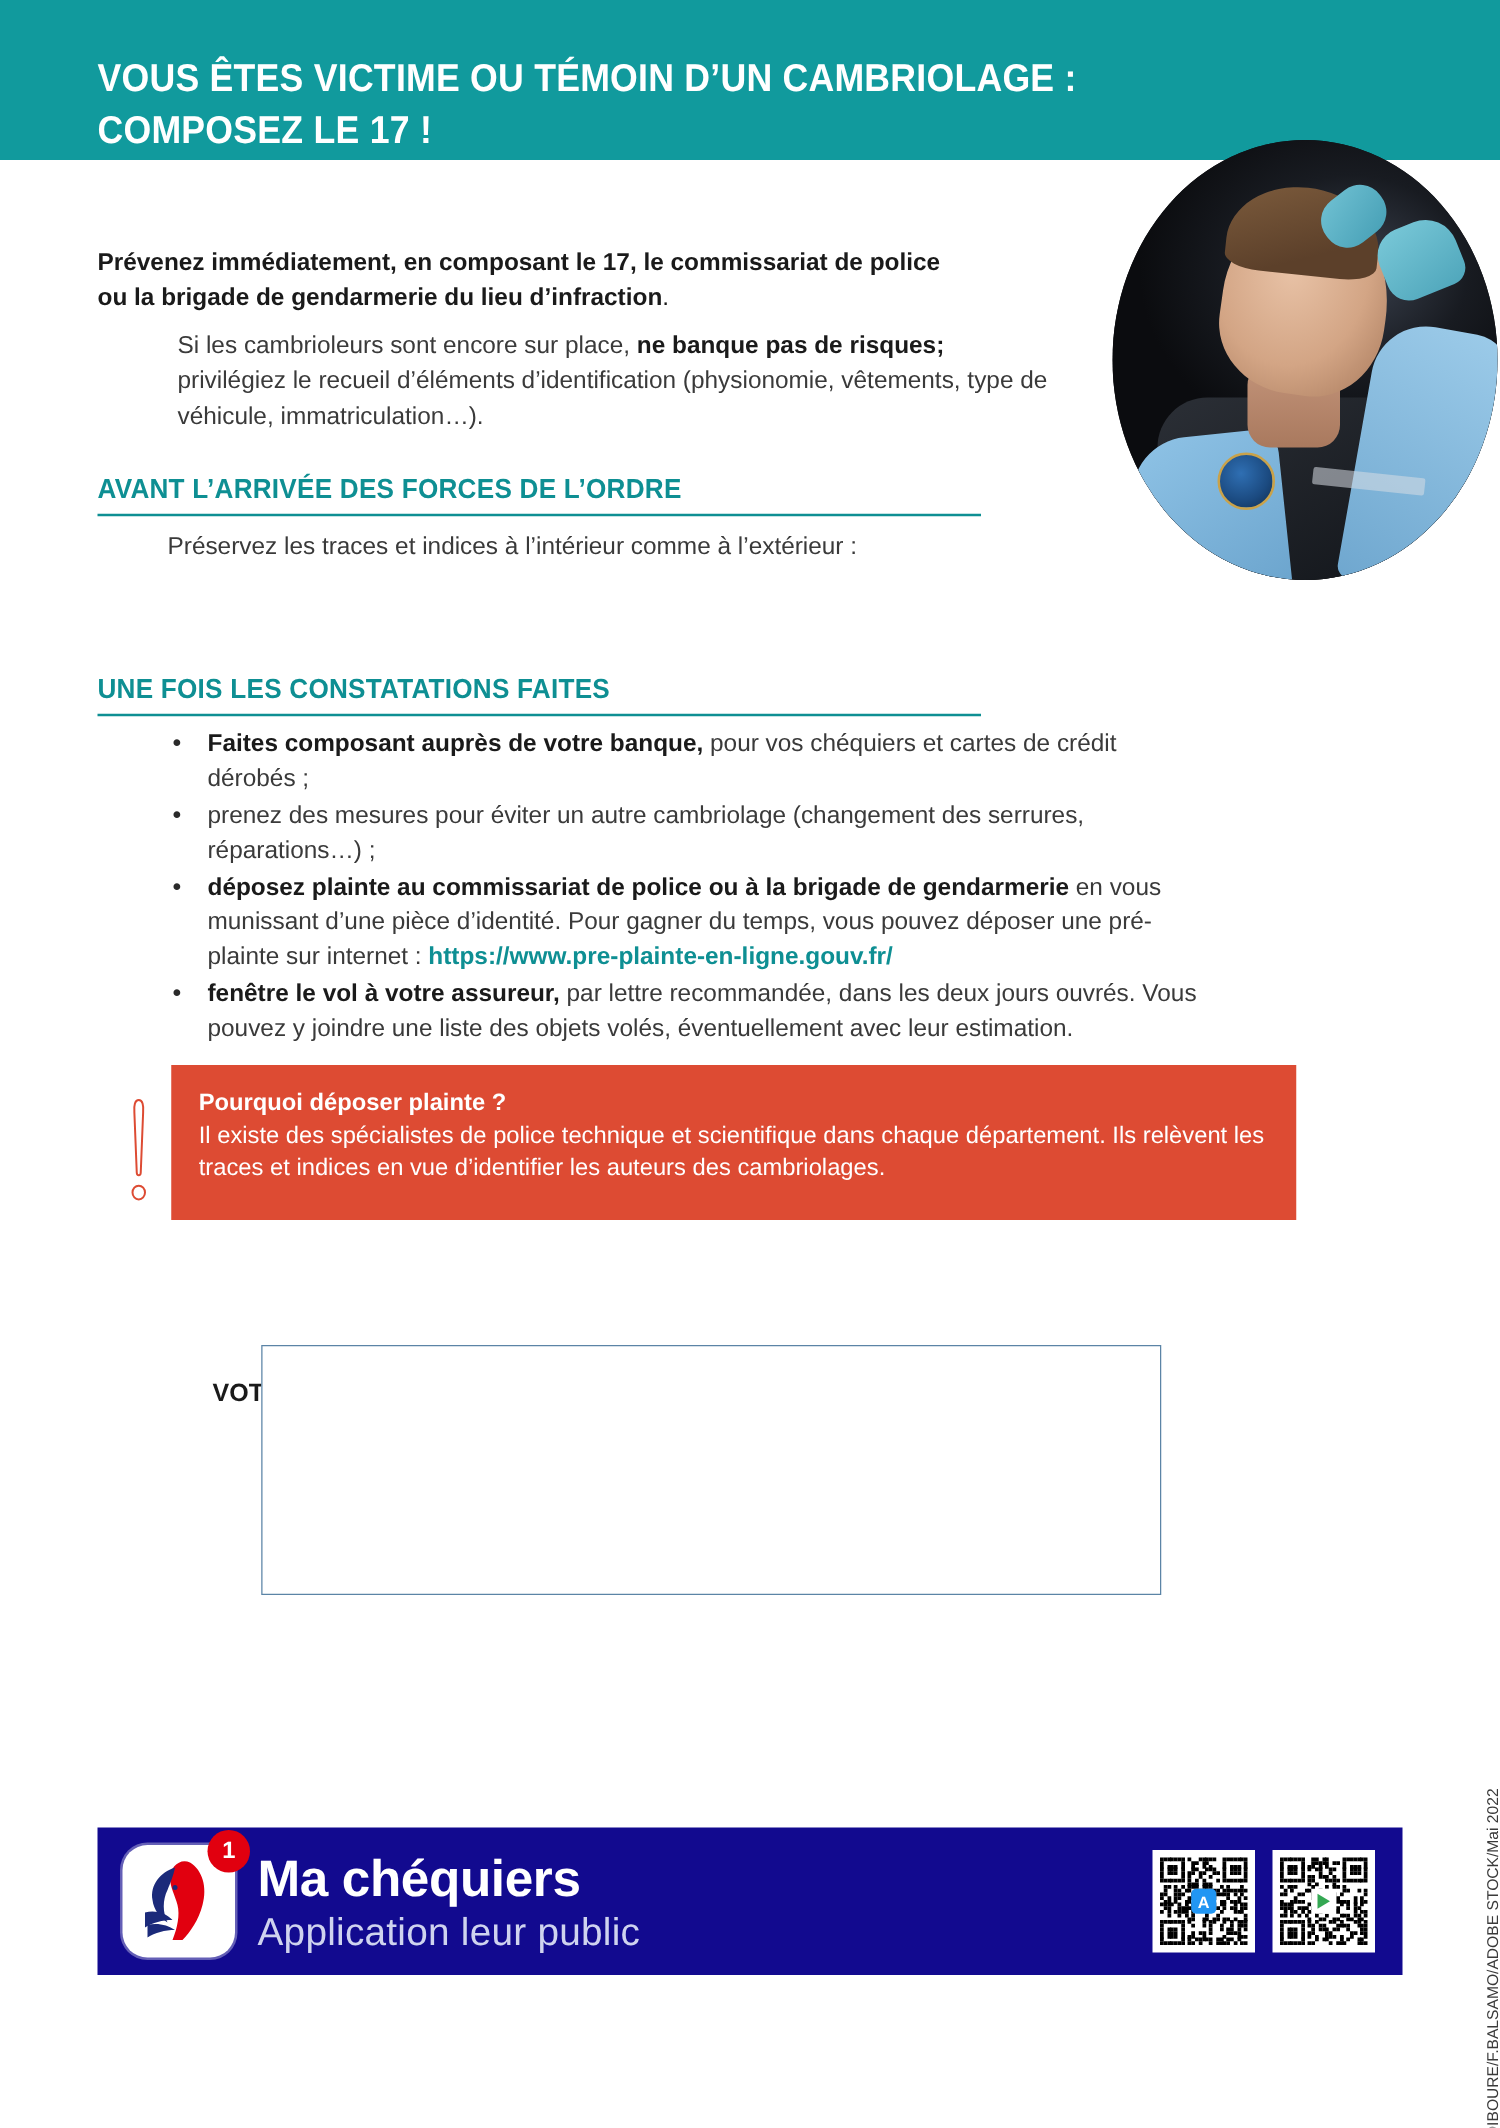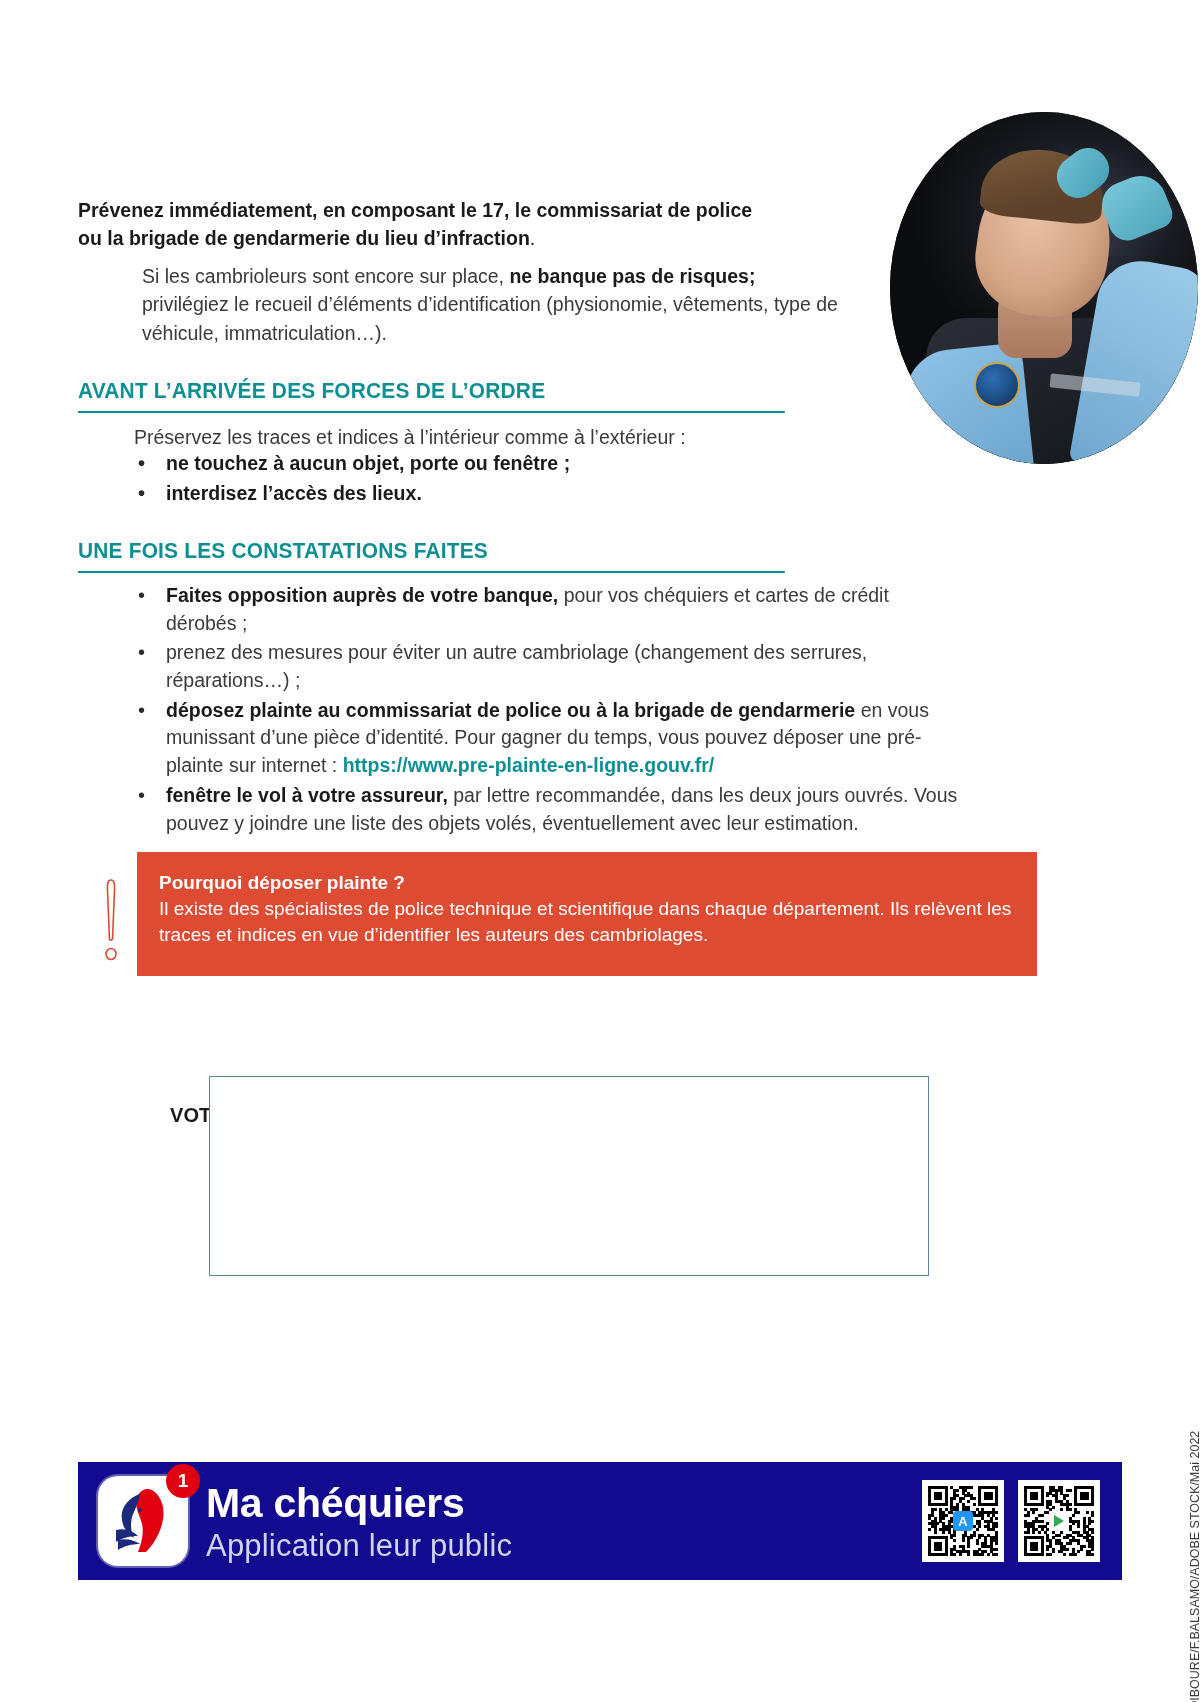--- a/index.html
+++ b/index.html
@@ -216,20 +216,26 @@
     text-align: center;
     color: #120a8f; font-size: 20px; font-weight: bold;
     letter-spacing: 2.2px;
   }
 </style>
 </head>
 <body>
 
 <div class="page">
 
+  <div class="header-band">
+    <div class="header-title">
+      <div>VOUS ÊTES VICTIME OU TÉMOIN D’UN CAMBRIOLAGE :</div>
+      <div>COMPOSEZ LE 17 !</div>
+    </div>
+  </div>
 
   <div class="photo-circle">
     <div class="ph-bg"></div>
     <div class="ph-vest"></div>
     <div class="ph-shoulder-l"></div>
     <div class="ph-neck"></div>
     <div class="ph-face"></div>
     <div class="ph-hair"></div>
     <div class="ph-arm-r"></div>
     <div class="ph-glove"></div>
@@ -241,29 +247,25 @@
   <p class="intro">
     <span>Prévenez immédiatement, en composant le 17, le commissariat de police ou la brigade de gendarmerie du lieu d’infraction</span><span class="thin">.</span>
   </p>
 
   <p class="sub-para">
     <span>Si les cambrioleurs sont encore sur place, </span><b>ne banque pas de risques;</b><span> privilégiez le recueil d’éléments d’identification (physionomie, vêtements, type de véhicule, immatriculation…).</span>
   </p>
 
   <div class="sec-head" id="sec1">AVANT L’ARRIVÉE DES FORCES DE L’ORDRE</div>
   <div class="lead" id="lead1">Préservez les traces et indices à l’intérieur comme à l’extérieur :</div>
-  <ul class="blist" id="list1">
-    <li>ne touchez à aucun objet, porte ou fenêtre ;</li>
-    <li>interdisez l’accès des lieux.</li>
-  </ul>
 
   <div class="sec-head" id="sec2">UNE FOIS LES CONSTATATIONS FAITES</div>
   <ul class="blist" id="list2">
     <li>
-      <b>Faites opposition auprès de votre banque,</b><span> pour vos chéquiers et cartes de crédit dérobés ;</span>
+      <b>Faites composant auprès de votre banque,</b><span> pour vos chéquiers et cartes de crédit dérobés ;</span>
     </li>
     <li>
       <span>prenez des mesures pour éviter un autre cambriolage (changement des serrures, réparations…) ;</span>
     </li>
     <li>
       <b>déposez plainte au commissariat de police ou à la brigade de gendarmerie</b><span> en vous munissant d’une pièce d’identité. Pour gagner du temps, vous pouvez déposer une pré-plainte sur internet : </span><span class="url">https://www.pre-plainte-en-ligne.gouv.fr/</span>
     </li>
     <li>
       <b>fenêtre le vol à votre assureur,</b><span> par lettre recommandée, dans les deux jours ouvrés. Vous pouvez y joindre une liste des objets volés, éventuellement avec leur estimation.</span>
     </li>

